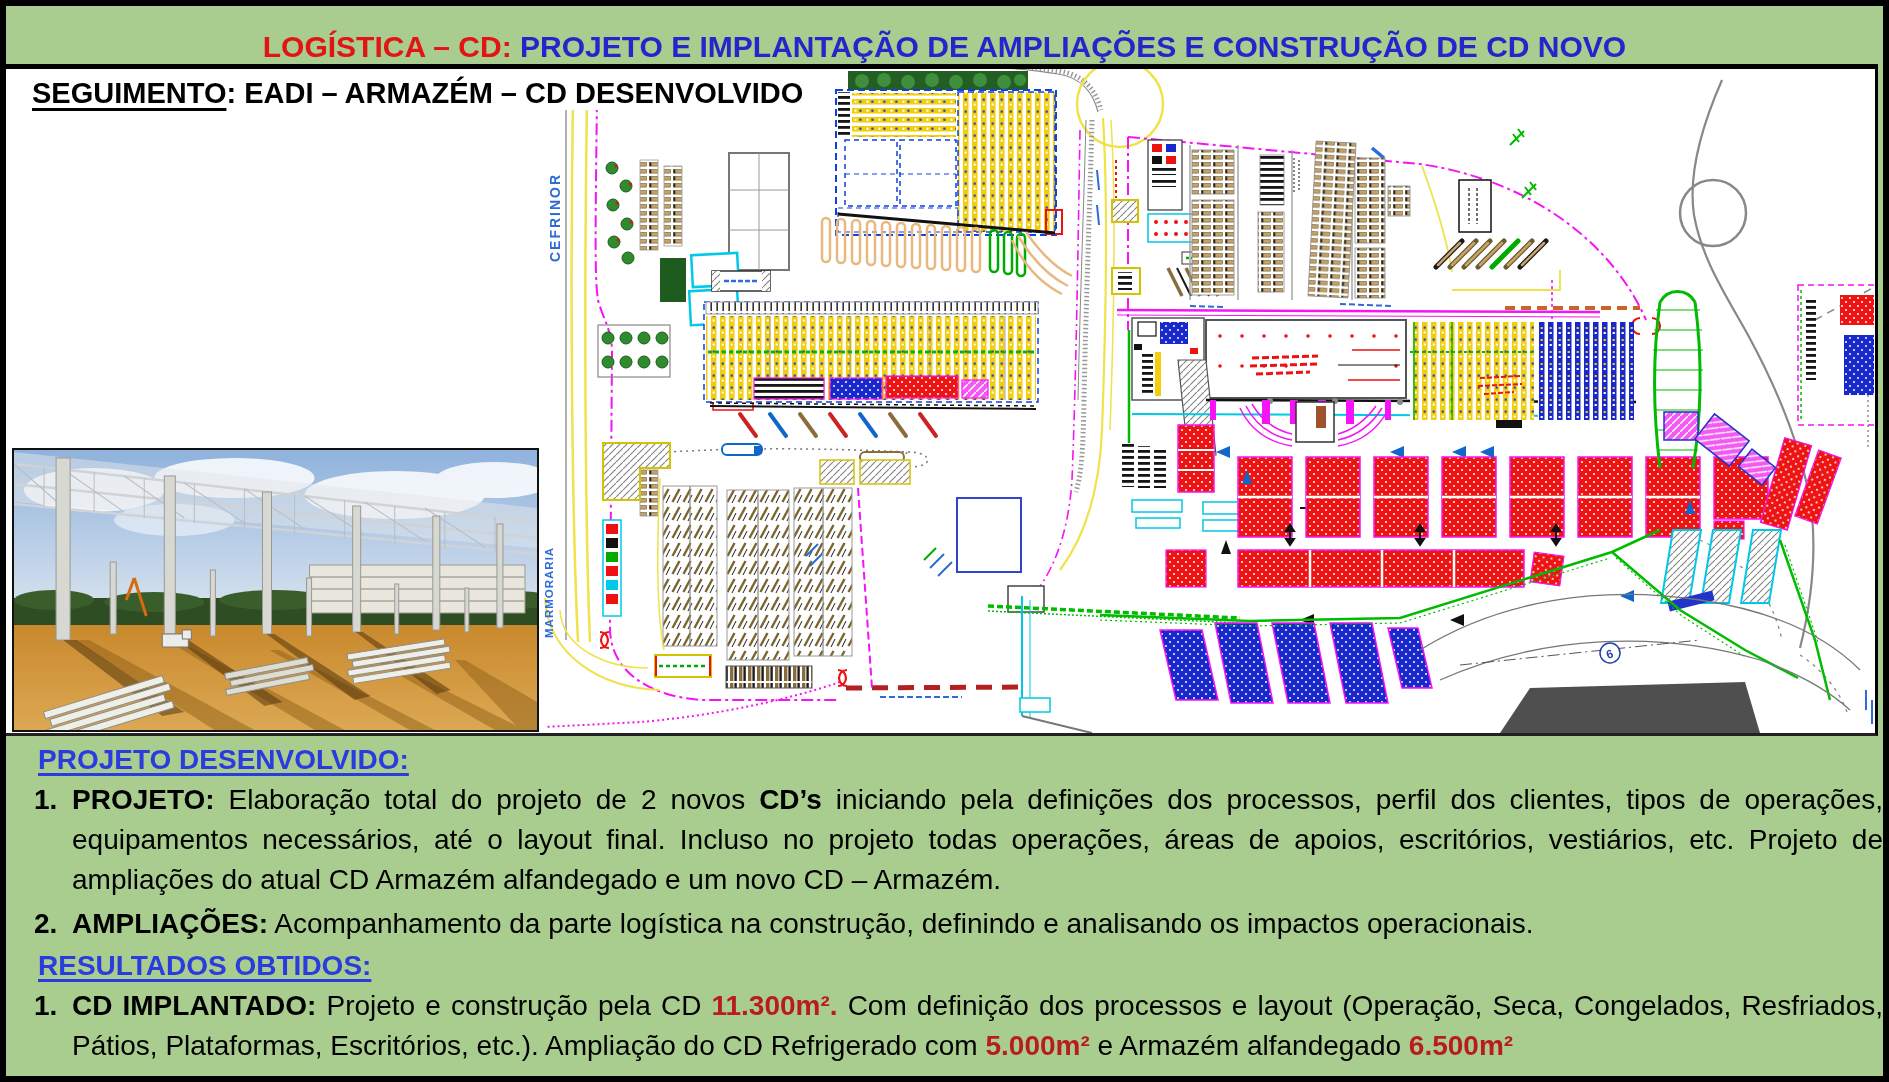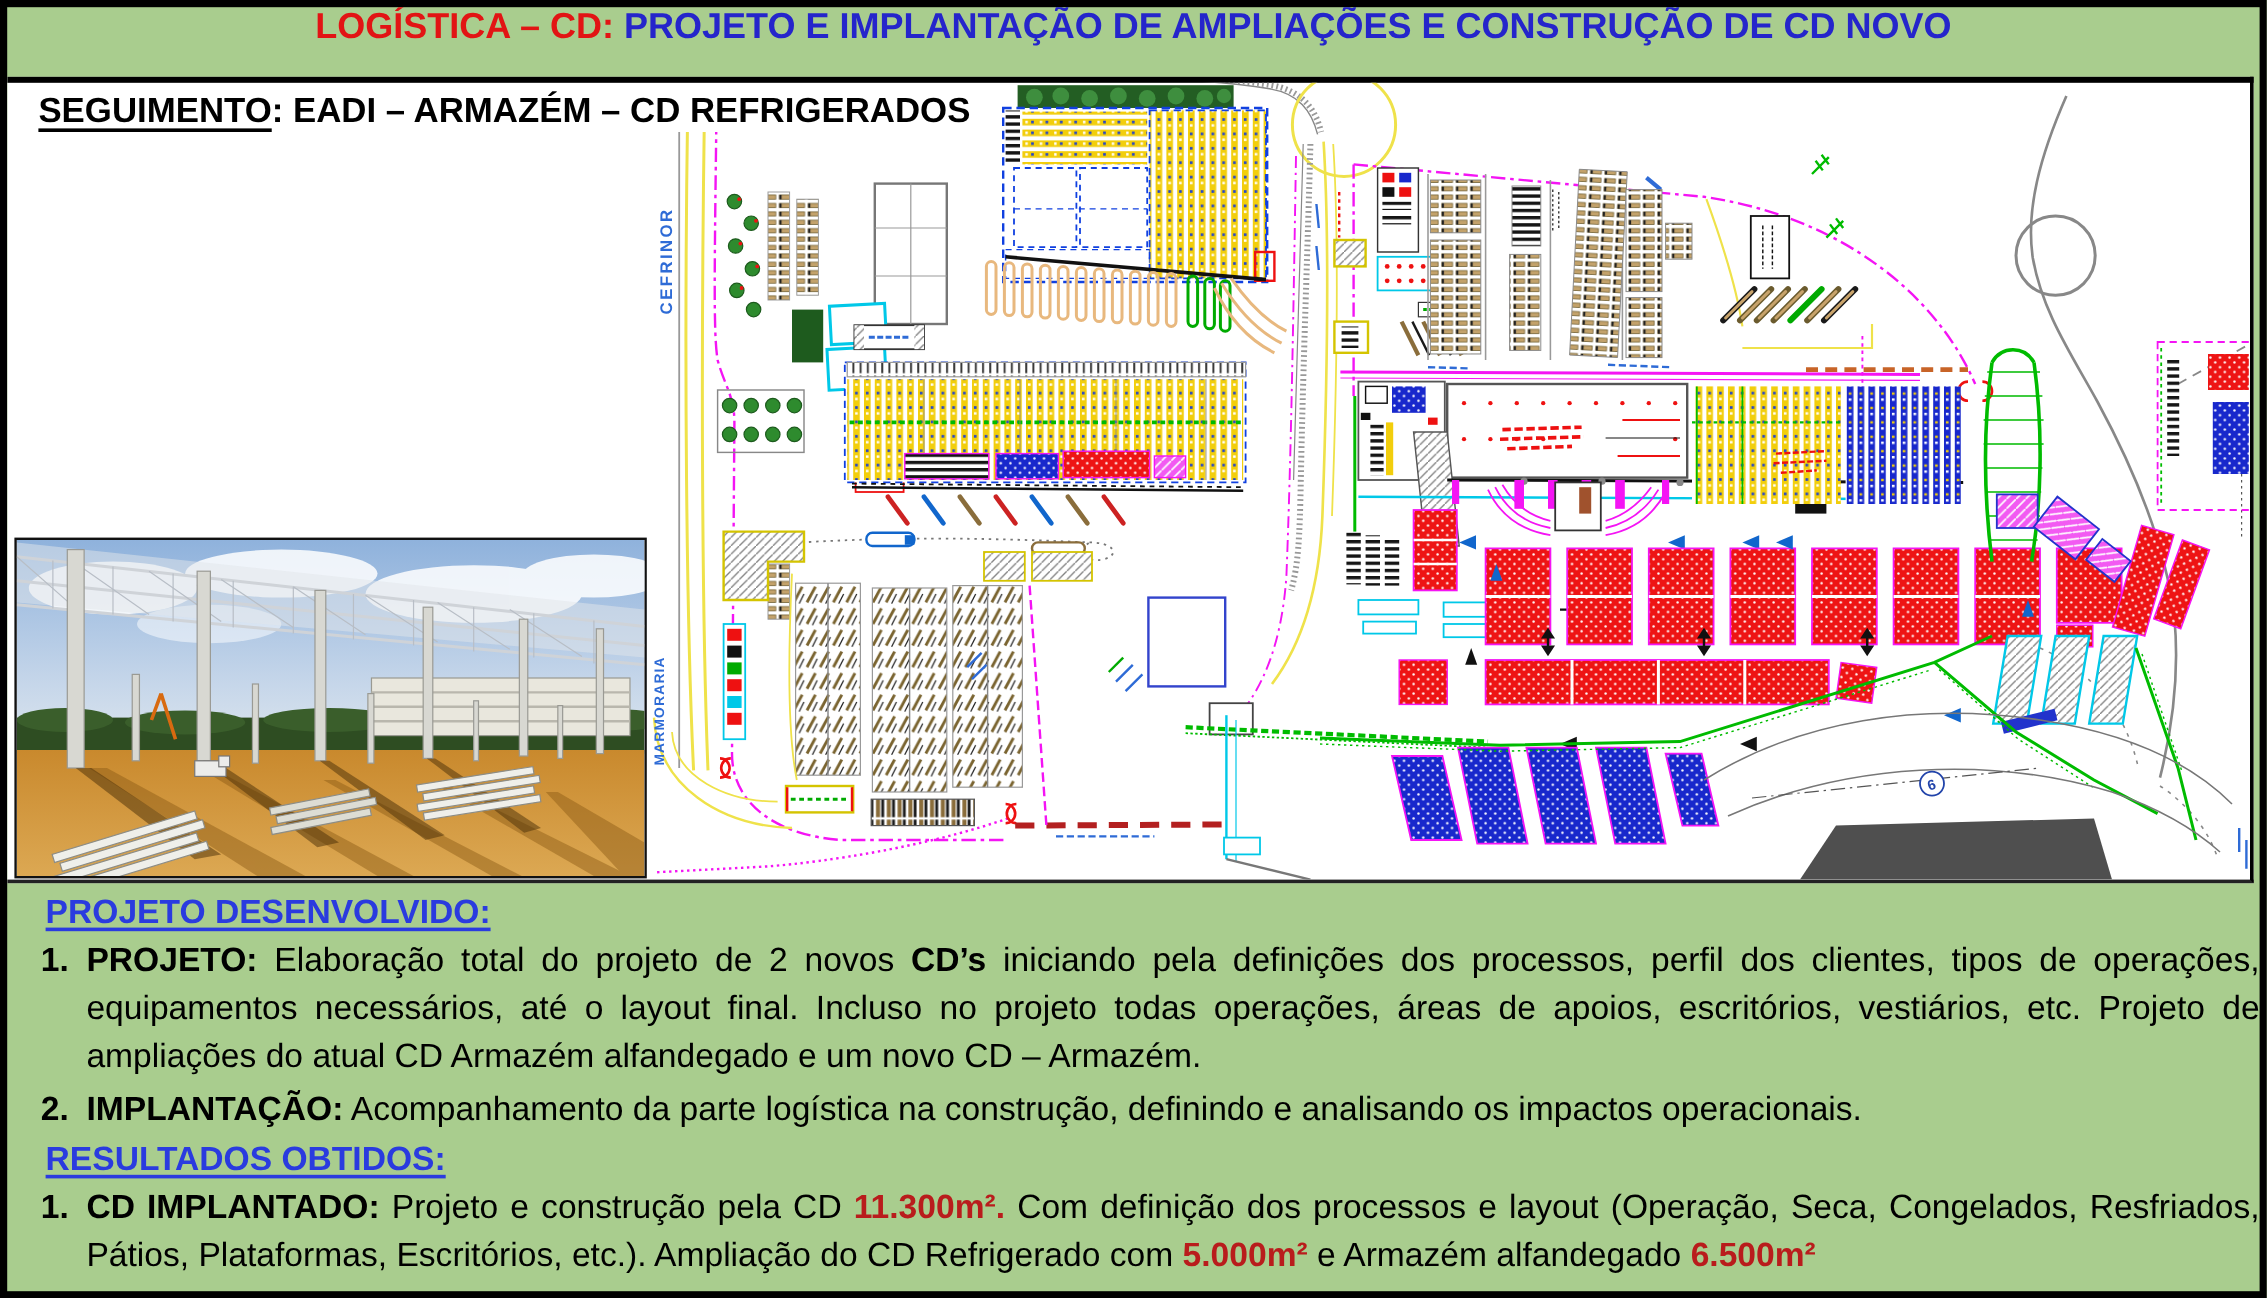--- a/index.html
+++ b/index.html
@@ -2,21 +2,21 @@
 <html><head>
 <meta charset="utf-8">
 <style>
   html,body{margin:0;padding:0;background:#555;}
   .slide{
     position:relative;width:1889px;height:1082px;box-sizing:border-box;
     background:#A9CD8E;border:6px solid #000;overflow:hidden;
     font-family:"Liberation Sans",sans-serif;
   }
   
-  .hdr{position:absolute;left:0;top:0;width:1877px;height:58px;display:flex;align-items:flex-start;justify-content:center;}
+  .hdr{position:absolute;left:0;top:0;width:1877px;height:58px;display:flex;align-items:flex-end;justify-content:center;}
   .hdr .t{font-size:30px;font-weight:bold;white-space:nowrap;}
   .hdr .t .red{color:#E21414;}
   .hdr .t .blue{color:#2525CB;}
   
   .content{
     position:absolute;left:0;top:58px;width:1869px;height:664px;background:#fff;
     border-top:5px solid #000;border-bottom:3px solid #222;border-right:3px solid #000;
   }
   .seg{position:absolute;left:14px;top:8px;font-size:29px;font-weight:bold;color:#000;white-space:nowrap;z-index:5;background:#fff;padding-right:10px;}
   .seg .u{text-decoration:underline;text-decoration-thickness:3px;text-underline-offset:5px;margin-left:12px;}
@@ -39,21 +39,21 @@
 
   <div class="hdr">
     <div class="t">
       <span class="red">LOGÍSTICA – CD: </span><span class="blue">PROJETO E IMPLANTAÇÃO DE AMPLIAÇÕES E CONSTRUÇÃO DE CD NOVO</span>
     </div>
   </div>
 
   <div class="content">
 
     <div class="seg">
-      <span class="u">SEGUIMENTO</span><span>: EADI – ARMAZÉM – CD REFRIGERADOS</span>
+      <span class="u">SEGUIMENTO</span><span>: EADI – ARMAZÉM – CD DESENVOLVIDO</span>
     </div>
 
     <svg class="plan" viewBox="6 69 1869 664" preserveAspectRatio="none">
       <defs>
         <pattern id="yrackV" width="9" height="12" patternUnits="userSpaceOnUse">
           <rect width="9" height="12" fill="#fff"></rect>
             <rect width="5.5" height="12" fill="#F2CE0C"></rect>
           <rect x="1.6" y="2.5" width="2.2" height="2.2" fill="#2244CC"></rect>
             <rect x="1.6" y="7.5" width="2.2" height="2" fill="#fff"></rect>
         </pattern>
@@ -652,21 +652,21 @@
   <div class="footer">
     <div class="fh">PROJETO DESENVOLVIDO:</div>
 
     <div class="li">
       <div class="num">1.</div>
       <div class="itext"><b>PROJETO:</b><span> Elaboração total do projeto de 2 novos </span><b>CD’s</b><span> iniciando pela definições dos processos, perfil dos clientes, tipos de operações, equipamentos necessários, até o layout final. Incluso no projeto todas operações, áreas de apoios, escritórios, vestiários, etc. Projeto de ampliações do atual CD Armazém alfandegado e um novo CD – Armazém.</span></div>
     </div>
 
     <div class="li">
       <div class="num">2.</div>
-      <div class="itext"><b>IMPLANTAÇÃO:</b><span> Acompanhamento da parte logística na construção, definindo e analisando os impactos operacionais.</span></div>
+      <div class="itext"><b>AMPLIAÇÕES:</b><span> Acompanhamento da parte logística na construção, definindo e analisando os impactos operacionais.</span></div>
     </div>
 
     <div class="fh mt">RESULTADOS OBTIDOS:</div>
 
     <div class="li">
       <div class="num">1.</div>
       <div class="itext"><b>CD IMPLANTADO:</b><span> Projeto e construção pela CD </span><span class="val">11.300m².</span><span> Com definição dos processos e layout (Operação, Seca, Congelados, Resfriados, Pátios, Plataformas, Escritórios, etc.). Ampliação do CD Refrigerado com </span><span class="val">5.000m²</span><span> e Armazém alfandegado </span><span class="val">6.500m²</span></div>
     </div>
   </div>
 

